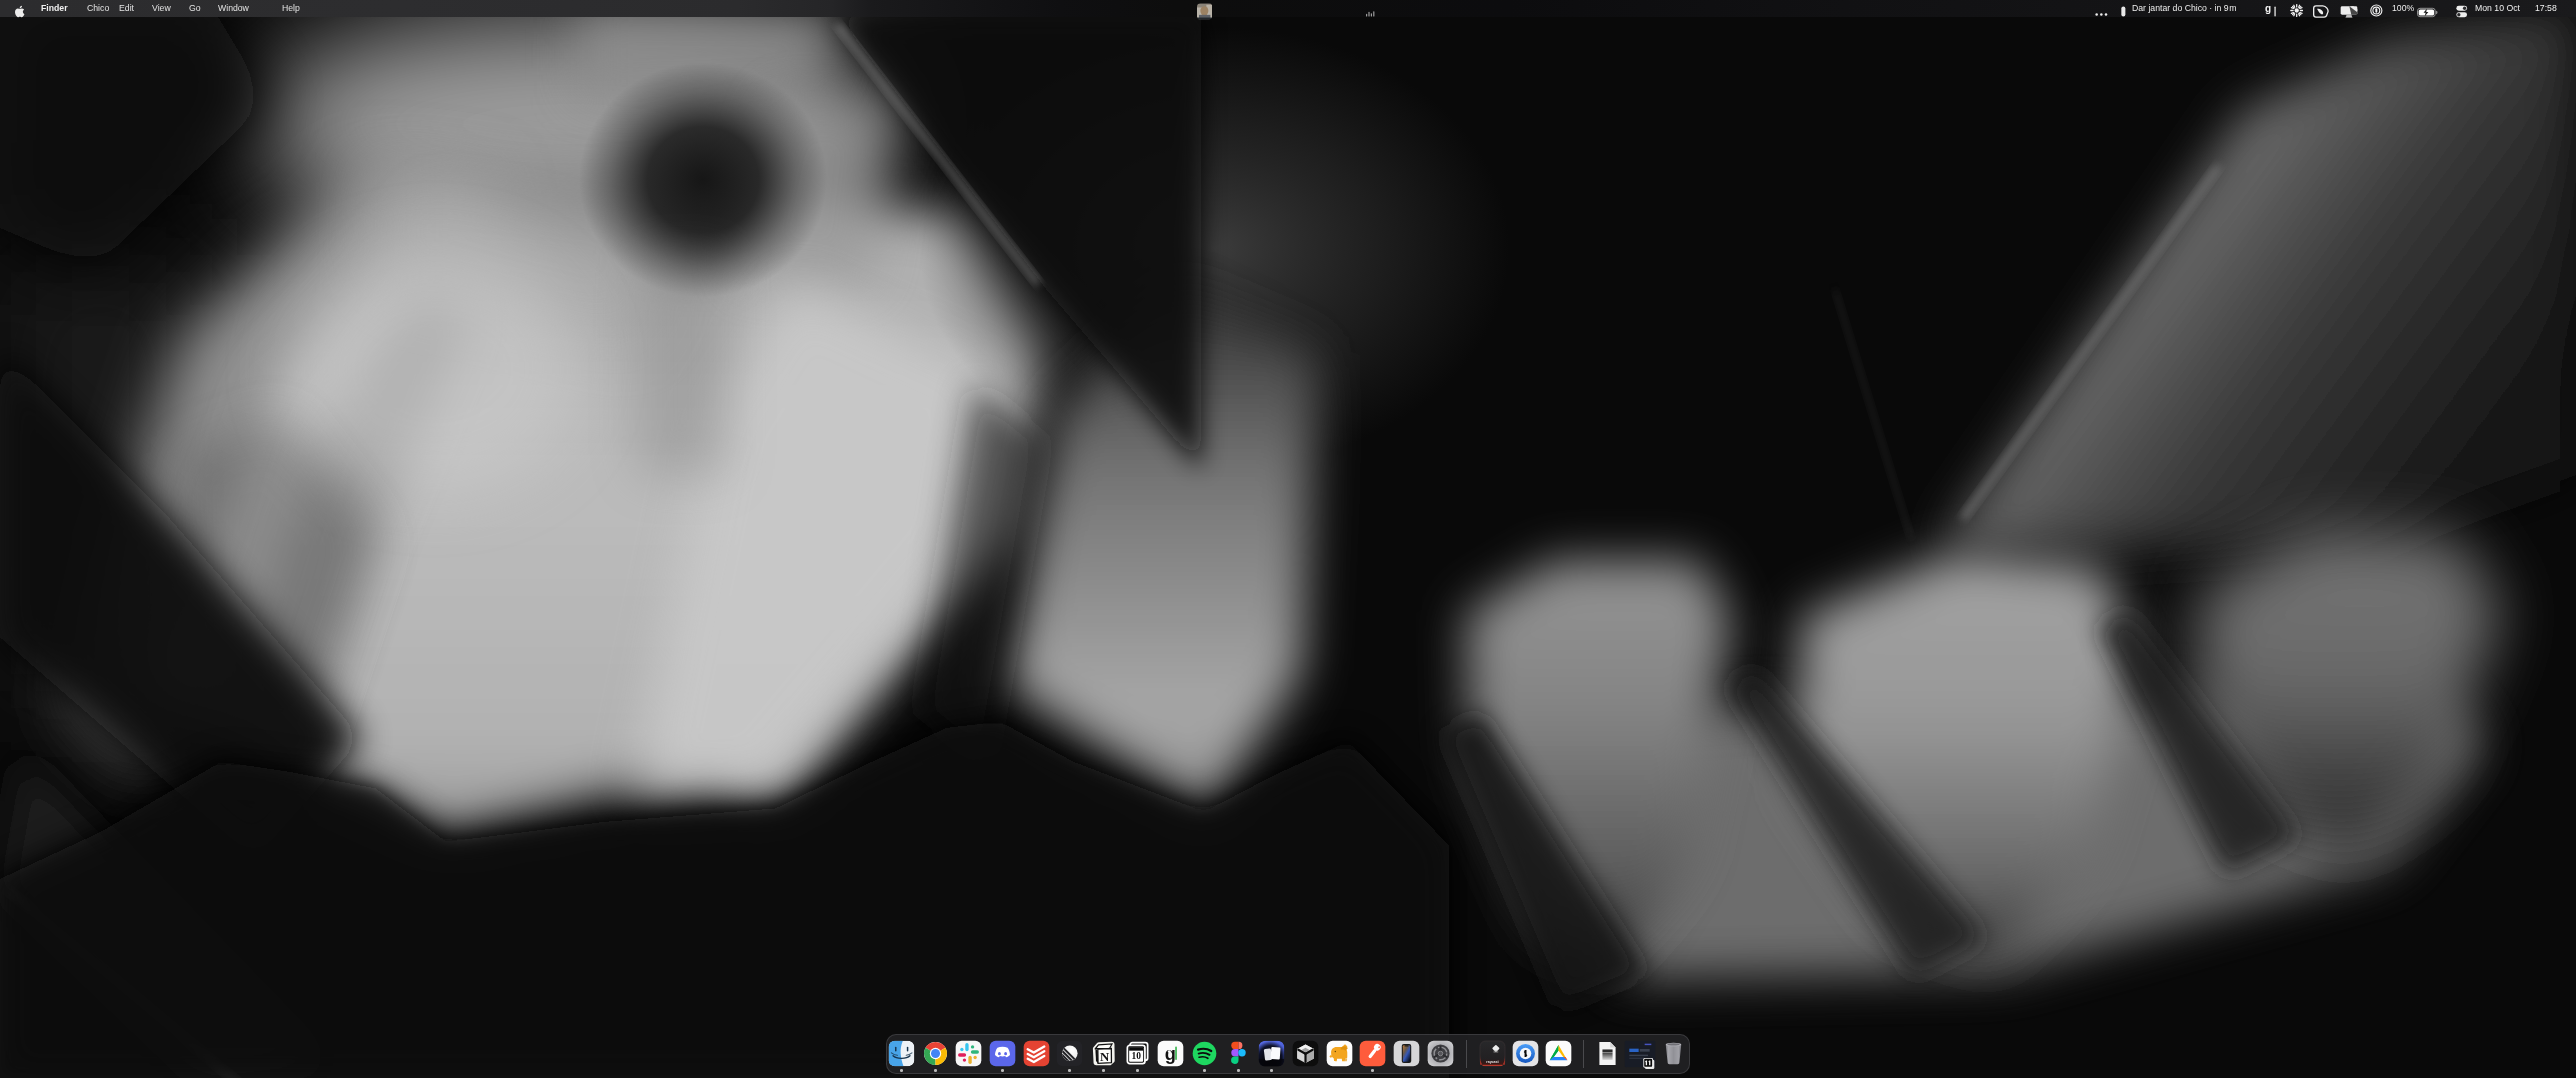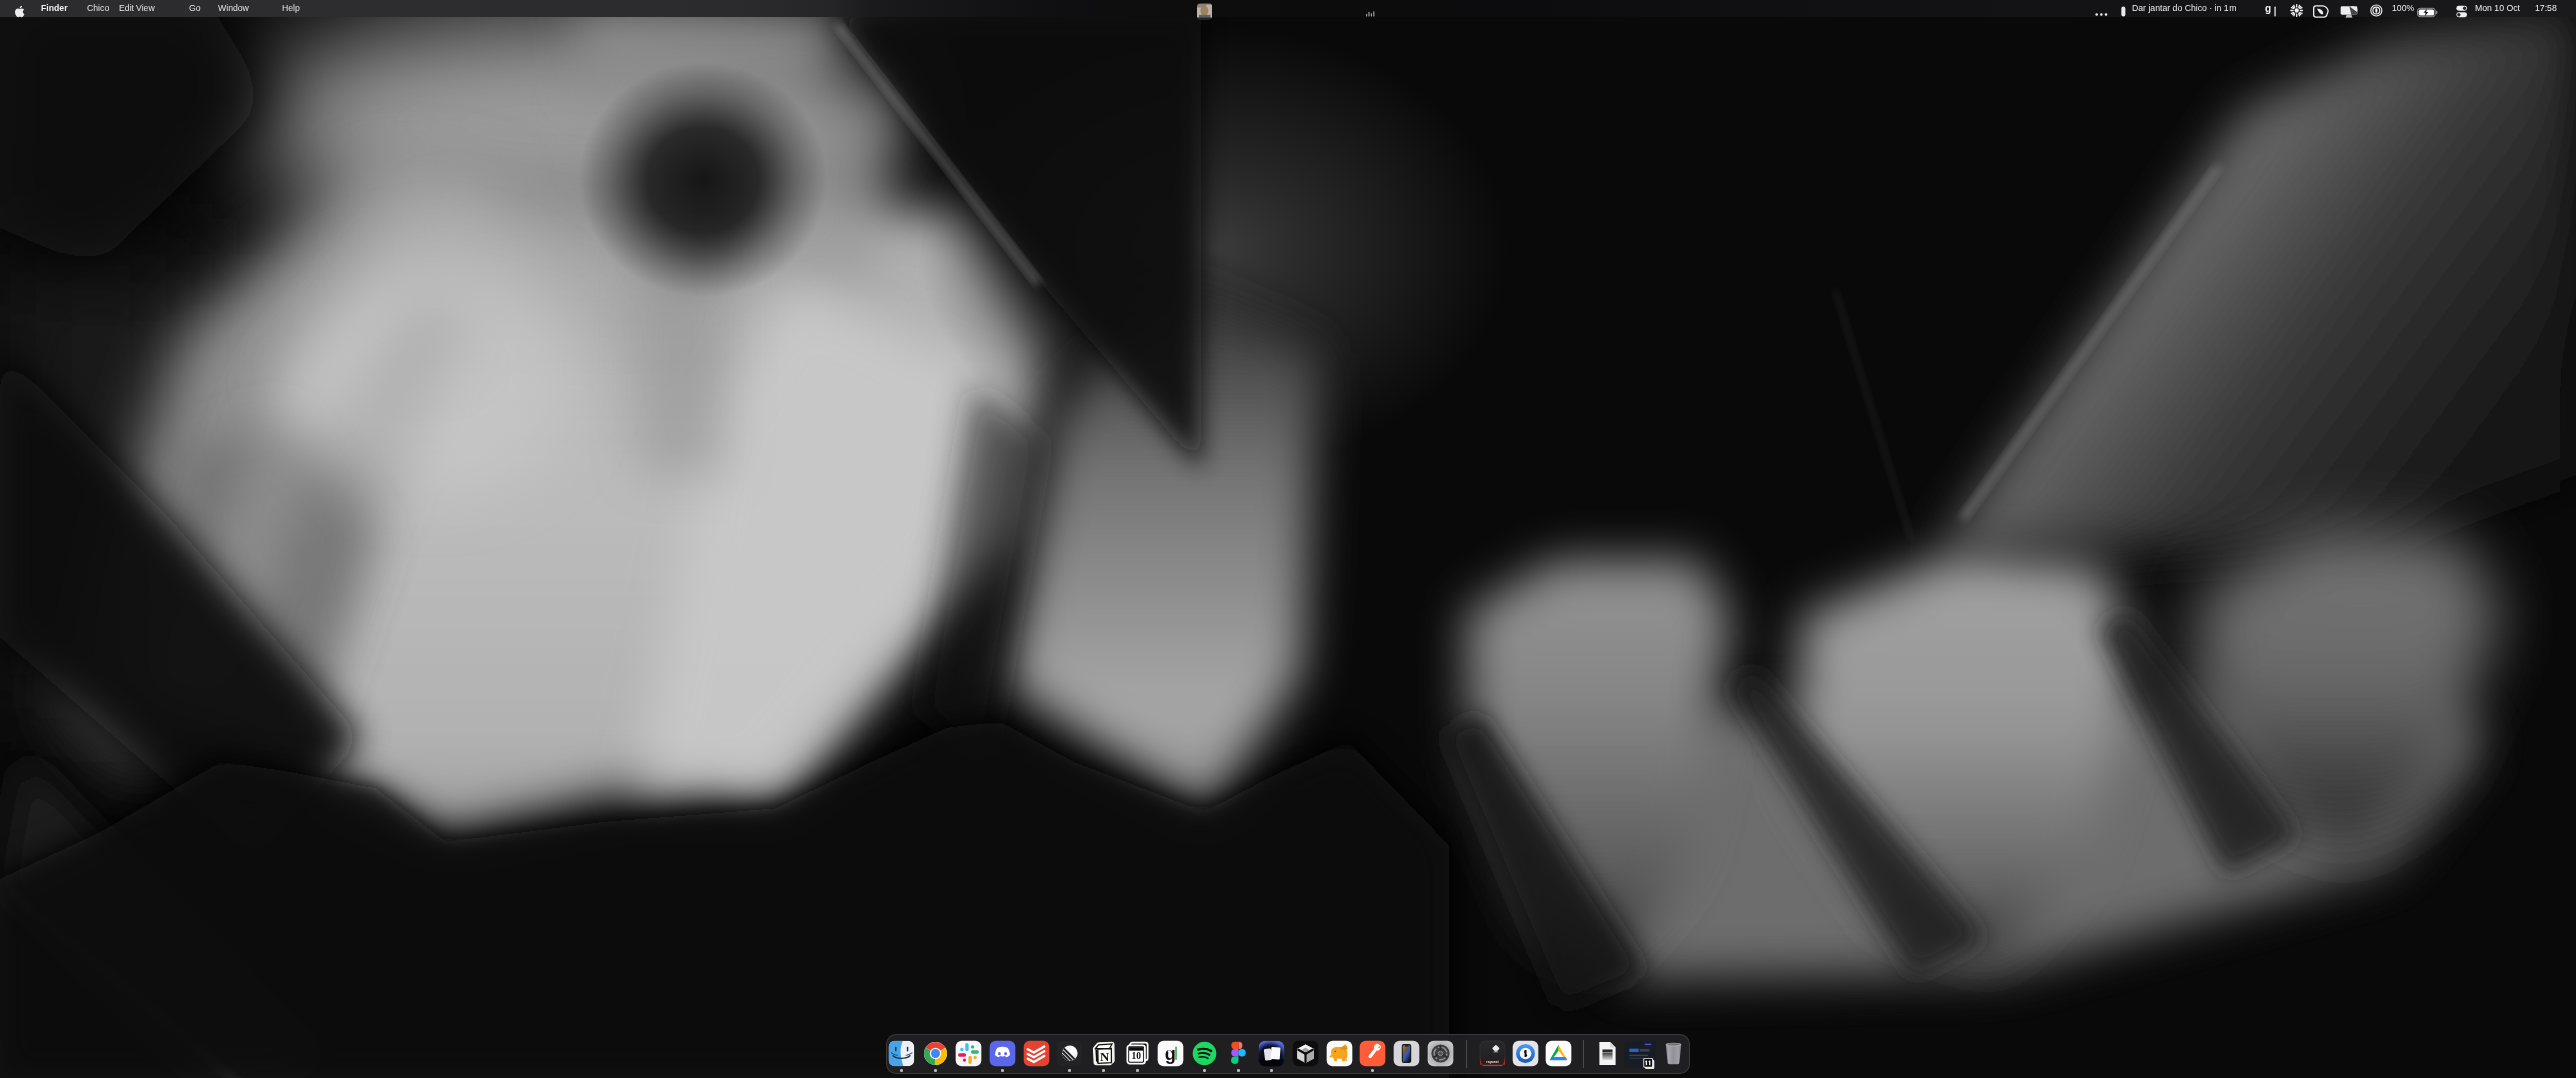--- a/index.html
+++ b/index.html
@@ -148,21 +148,21 @@
   <polygon points="0,1310 150,1240 330,1135 430,1150 560,1175 665,1255 900,1225 1156,1205 1300,1135 1411,1085 1490,1075 1600,1135 1795,1210 1900,1155 2010,1105 2160,1260 2160,1607 0,1607" fill="#0a0a0a" opacity="0.55" filter="url(#b12)"></polygon>
 </svg>
 
 <div id="menubar">
 <svg class="mi" style="left:15.4px;top:3px" width="9.4" height="11.4" viewBox="0 0 814 1000">
  <path fill="#ececec" d="M788.1 340.9c-5.8 4.5-108.2 62.2-108.2 190.5 0 148.4 130.3 200.9 134.2 202.2-.6 3.2-20.7 71.9-68.7 141.9-42.8 61.6-87.5 123.1-155.5 123.1s-85.5-39.5-164-39.5c-76.5 0-103.7 40.8-165.9 40.8s-105.6-57-155.5-127C46.7 790.7 0 663 0 541.8c0-194.4 126.4-297.5 250.8-297.5 66.1 0 121.2 43.4 162.7 43.4 39.5 0 101.1-46 176.3-46 28.5 0 130.9 2.6 198.3 99.2zm-234-181.5c31.1-36.9 53.1-88.1 53.1-139.3 0-7.1-.6-14.3-1.9-20.1-50.6 1.9-110.8 33.7-147.1 75.8-28.5 32.4-55.1 83.6-55.1 135.5 0 7.8 1.3 15.6 1.9 18.1 3.2.6 8.4 1.3 13.6 1.3 45.4 0 102.5-30.4 135.5-71.3z"></path>
 </svg>
 <span class="mi" style="left:41px;font-weight:bold;color:#f0f0f0">Finder</span>
 <span class="mi" style="left:87px;color:#e2e2e2">Chico</span>
 <span class="mi" style="left:119px;color:#e2e2e2">Edit</span>
-<span class="mi" style="left:136px;color:#e2e2e2">View</span>
+<span class="mi" style="left:152px;color:#e2e2e2">View</span>
 <span class="mi" style="left:189px;color:#e2e2e2">Go</span>
 <span class="mi" style="left:218px;color:#e2e2e2">Window</span>
 <span class="mi" style="left:282px;color:#e2e2e2">Help</span>
 <svg class="mi" style="left:1197px;top:2.7px" width="15.4" height="16" viewBox="0 0 23 24">
   <defs>
         <clipPath id="avc">
           <rect x="0" y="0" width="23" height="24" rx="5"></rect>
         </clipPath>
   <filter id="avb">
           <feGaussianBlur stdDeviation="0.7"></feGaussianBlur>
@@ -199,21 +199,21 @@
 <svg class="mi" style="left:2094px;top:6px" width="16" height="4.7" viewBox="0 0 24 7">
   <g fill="#efefef">
         <circle cx="4" cy="3.5" r="1.9"></circle>
         <circle cx="11" cy="3.5" r="1.9"></circle>
         <circle cx="18" cy="3.5" r="1.9"></circle>
       </g>
 </svg>
 <svg class="mi" style="left:2121px;top:3.4px" width="5.4" height="10" viewBox="0 0 8 15">
       <rect x="0.5" y="0" width="6" height="15" rx="3" fill="#e9e9e9"></rect>
     </svg>
-<span class="mi" style="left:2132px;color:#ececec">Dar jantar do Chico · in 1 m</span>
+<span class="mi" style="left:2132px;color:#ececec">Dar jantar do Chico · in 9 m</span>
 <span class="mi" style="left:2265px;color:#f2f2f2;font-weight:bold;font-size:10px">g</span>
 <svg class="mi" style="left:2274px;top:3.4px" width="2.7" height="10" viewBox="0 0 4 15">
       <rect x="0.5" y="0" width="2.2" height="15" rx="1" fill="#cfcfcf"></rect>
     </svg>
 <svg class="mi" style="left:2290px;top:2px" width="13.4" height="13.4" viewBox="0 0 20 20">
   <g fill="#f0f0f0">
         <circle cx="10" cy="10" r="3.2"></circle>
   <g stroke="#f0f0f0" stroke-width="1.9" stroke-linecap="round">
    <line x1="10" y1="1.2" x2="10" y2="4.6"></line>
           <line x1="10" y1="15.4" x2="10" y2="18.8"></line>

